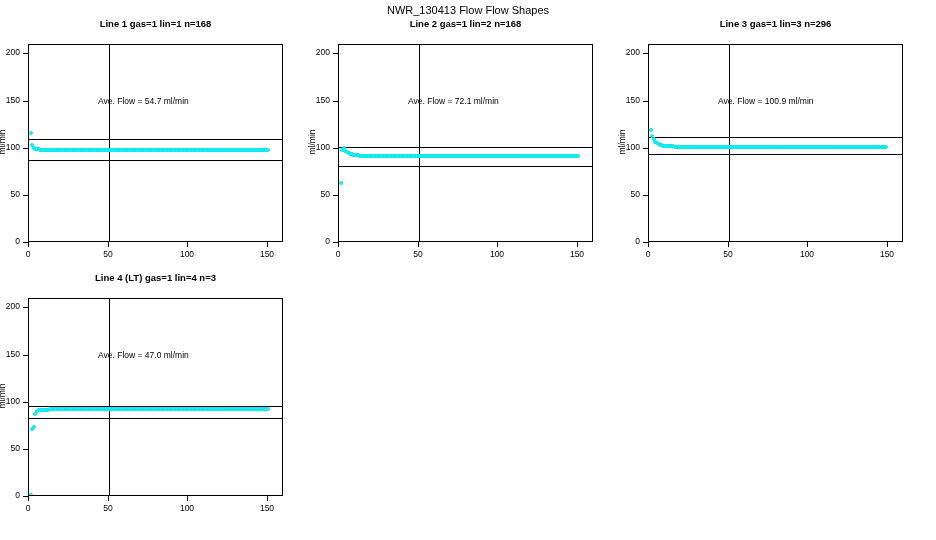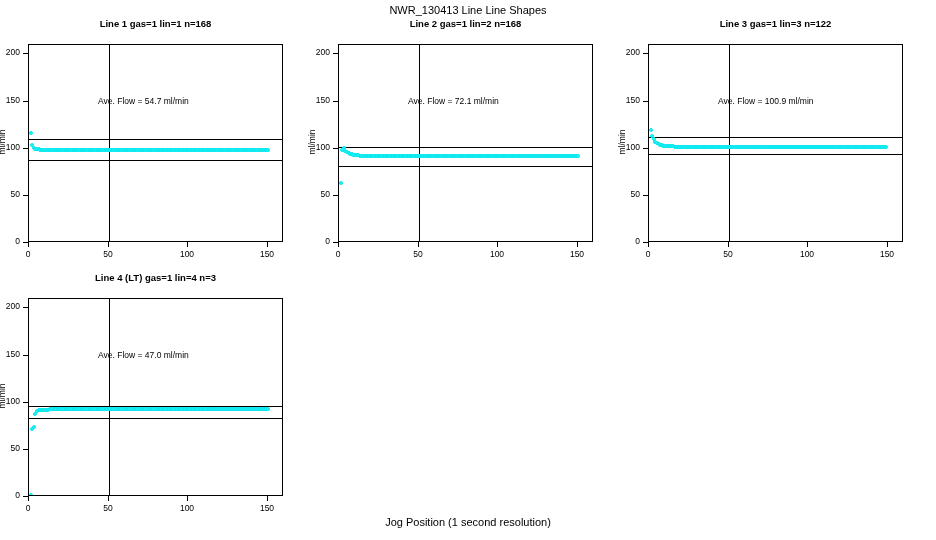--- a/index.html
+++ b/index.html
@@ -102,22 +102,21 @@
     border: 1px solid #00eaf0;
     border-radius: 50%;
     box-sizing: border-box;
     background: #3df0f7;
   }
 </style>
 </head>
 <body>
 
 <div id="figure">
-  <div class="fig-title">NWR_130413  Line Line Shapes</div>
-  <div class="fig-xlabel">Jog Position (1 second resolution)</div>
+  <div class="fig-title">NWR_130413  Flow Flow Shapes</div>
 <div class="panel" style="left: 28px; top: 18px; width: 255px; height: 244px;">
       <div class="panel-title">Line 1 gas=1 lin=1 n=168</div>
     </div>
     <div class="plot-area" style="left: 28px; top: 44px; width: 255px; height: 198px;">
       <div class="hline" style="left: 0px; top: 94.2857px; width: 255px;"></div>
       <div class="hline" style="left: 0px; top: 115.029px; width: 255px;"></div>
       <div class="vline" style="top: 0px; left: 79.6875px; height: 198px;"></div>
       <div class="pt" style="left: 1.59375px; top: 87.6857px; background: rgb(51, 238, 245);"></div>
       <div class="pt" style="left: 3.1875px; top: 99.9429px; background: rgb(51, 238, 245);"></div>
       <div class="pt" style="left: 4.78125px; top: 102.771px; background: rgb(51, 238, 245);"></div>
@@ -461,21 +460,21 @@
     <div class="tick-mark" style="left: 338px; top: 242px; width: 1px; height: 5px;"></div>
     <div class="tick-label-x" style="left: 323px; top: 249px; width: 30px;">0</div>
     <div class="tick-mark" style="left: 418px; top: 242px; width: 1px; height: 5px;"></div>
     <div class="tick-label-x" style="left: 403px; top: 249px; width: 30px;">50</div>
     <div class="tick-mark" style="left: 497px; top: 242px; width: 1px; height: 5px;"></div>
     <div class="tick-label-x" style="left: 482px; top: 249px; width: 30px;">100</div>
     <div class="tick-mark" style="left: 577px; top: 242px; width: 1px; height: 5px;"></div>
     <div class="tick-label-x" style="left: 562px; top: 249px; width: 30px;">150</div>
     <div class="axis-y-label" style="left: 292px; top: 137px; width: 40px; text-align: center;">ml/min</div>
     <div class="panel" style="left: 648px; top: 18px; width: 255px; height: 244px;">
-      <div class="panel-title">Line 3 gas=1 lin=3 n=122</div>
+      <div class="panel-title">Line 3 gas=1 lin=3 n=296</div>
     </div>
     <div class="plot-area" style="left: 648px; top: 44px; width: 255px; height: 198px;">
       <div class="hline" style="left: 0px; top: 92.4px; width: 255px;"></div>
       <div class="hline" style="left: 0px; top: 109.371px; width: 255px;"></div>
       <div class="vline" style="top: 0px; left: 79.6875px; height: 198px;"></div>
       <div class="pt" style="left: 1.59375px; top: 84.8571px; background: rgb(51, 238, 245);"></div>
       <div class="pt" style="left: 3.1875px; top: 90.5143px; background: rgb(51, 238, 245);"></div>
       <div class="pt" style="left: 4.78125px; top: 94.2857px; background: rgb(51, 238, 245);"></div>
       <div class="pt" style="left: 6.375px; top: 97.1143px; background: rgb(51, 238, 245);"></div>
       <div class="pt" style="left: 7.96875px; top: 98.0571px; background: rgb(51, 238, 245);"></div>

